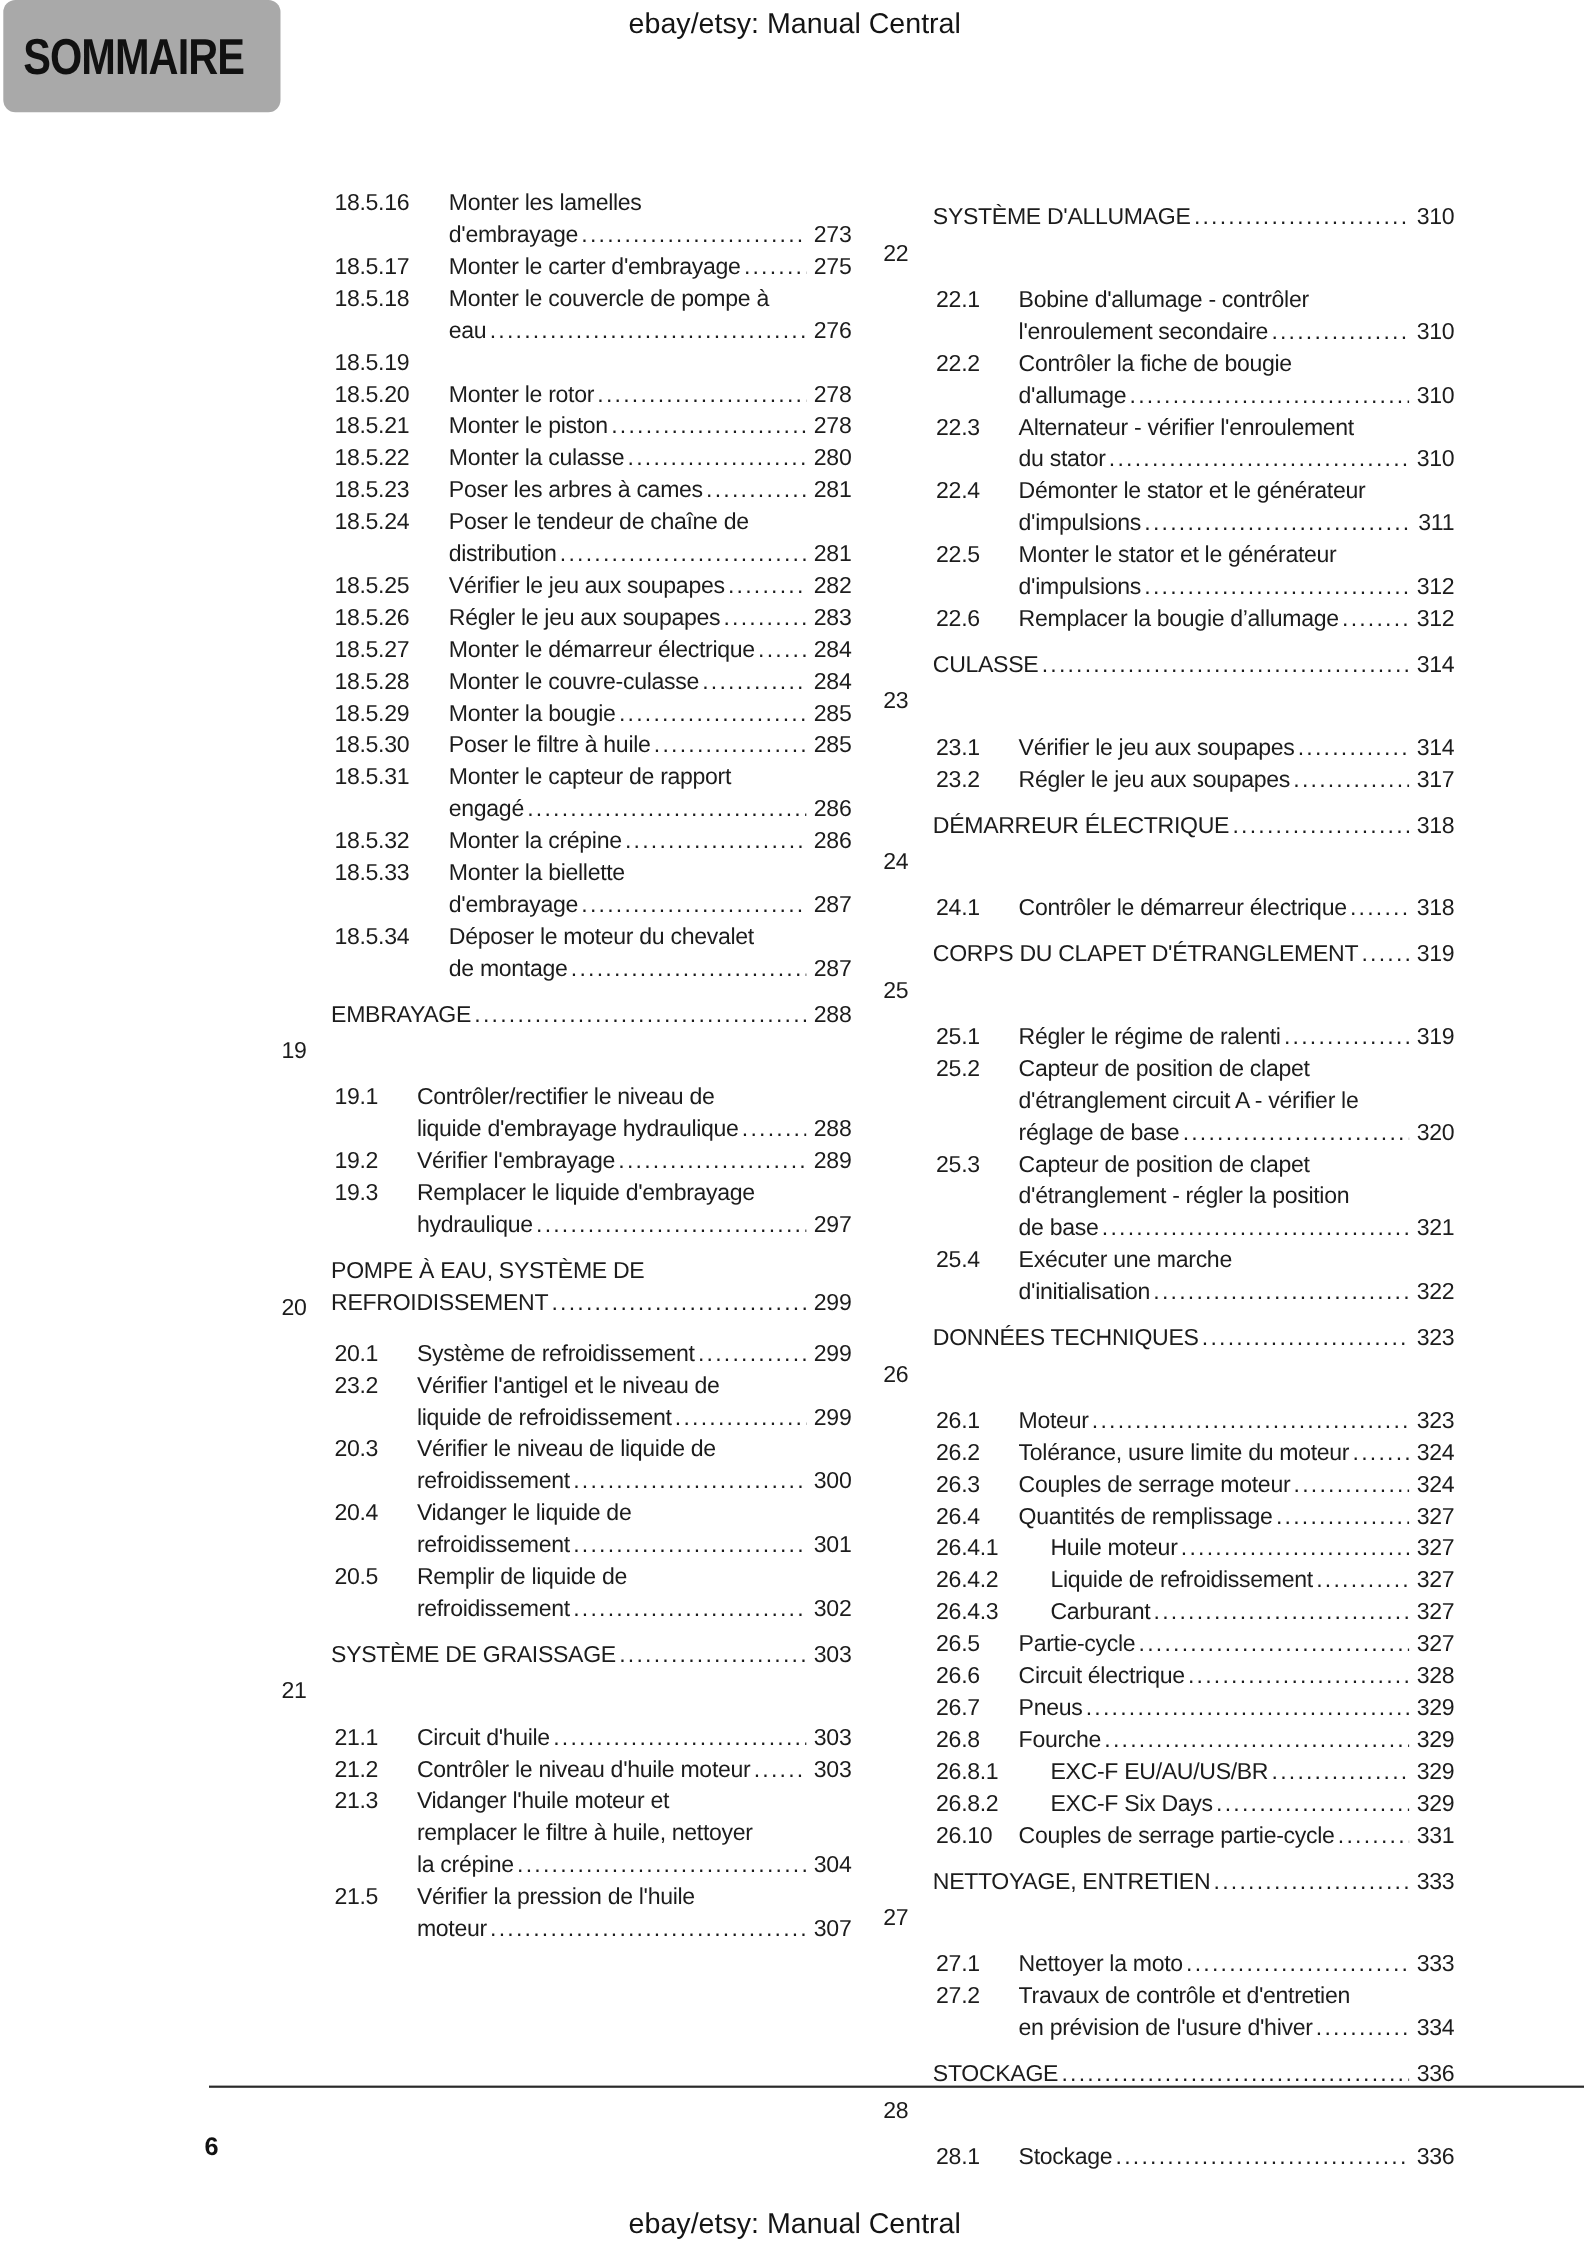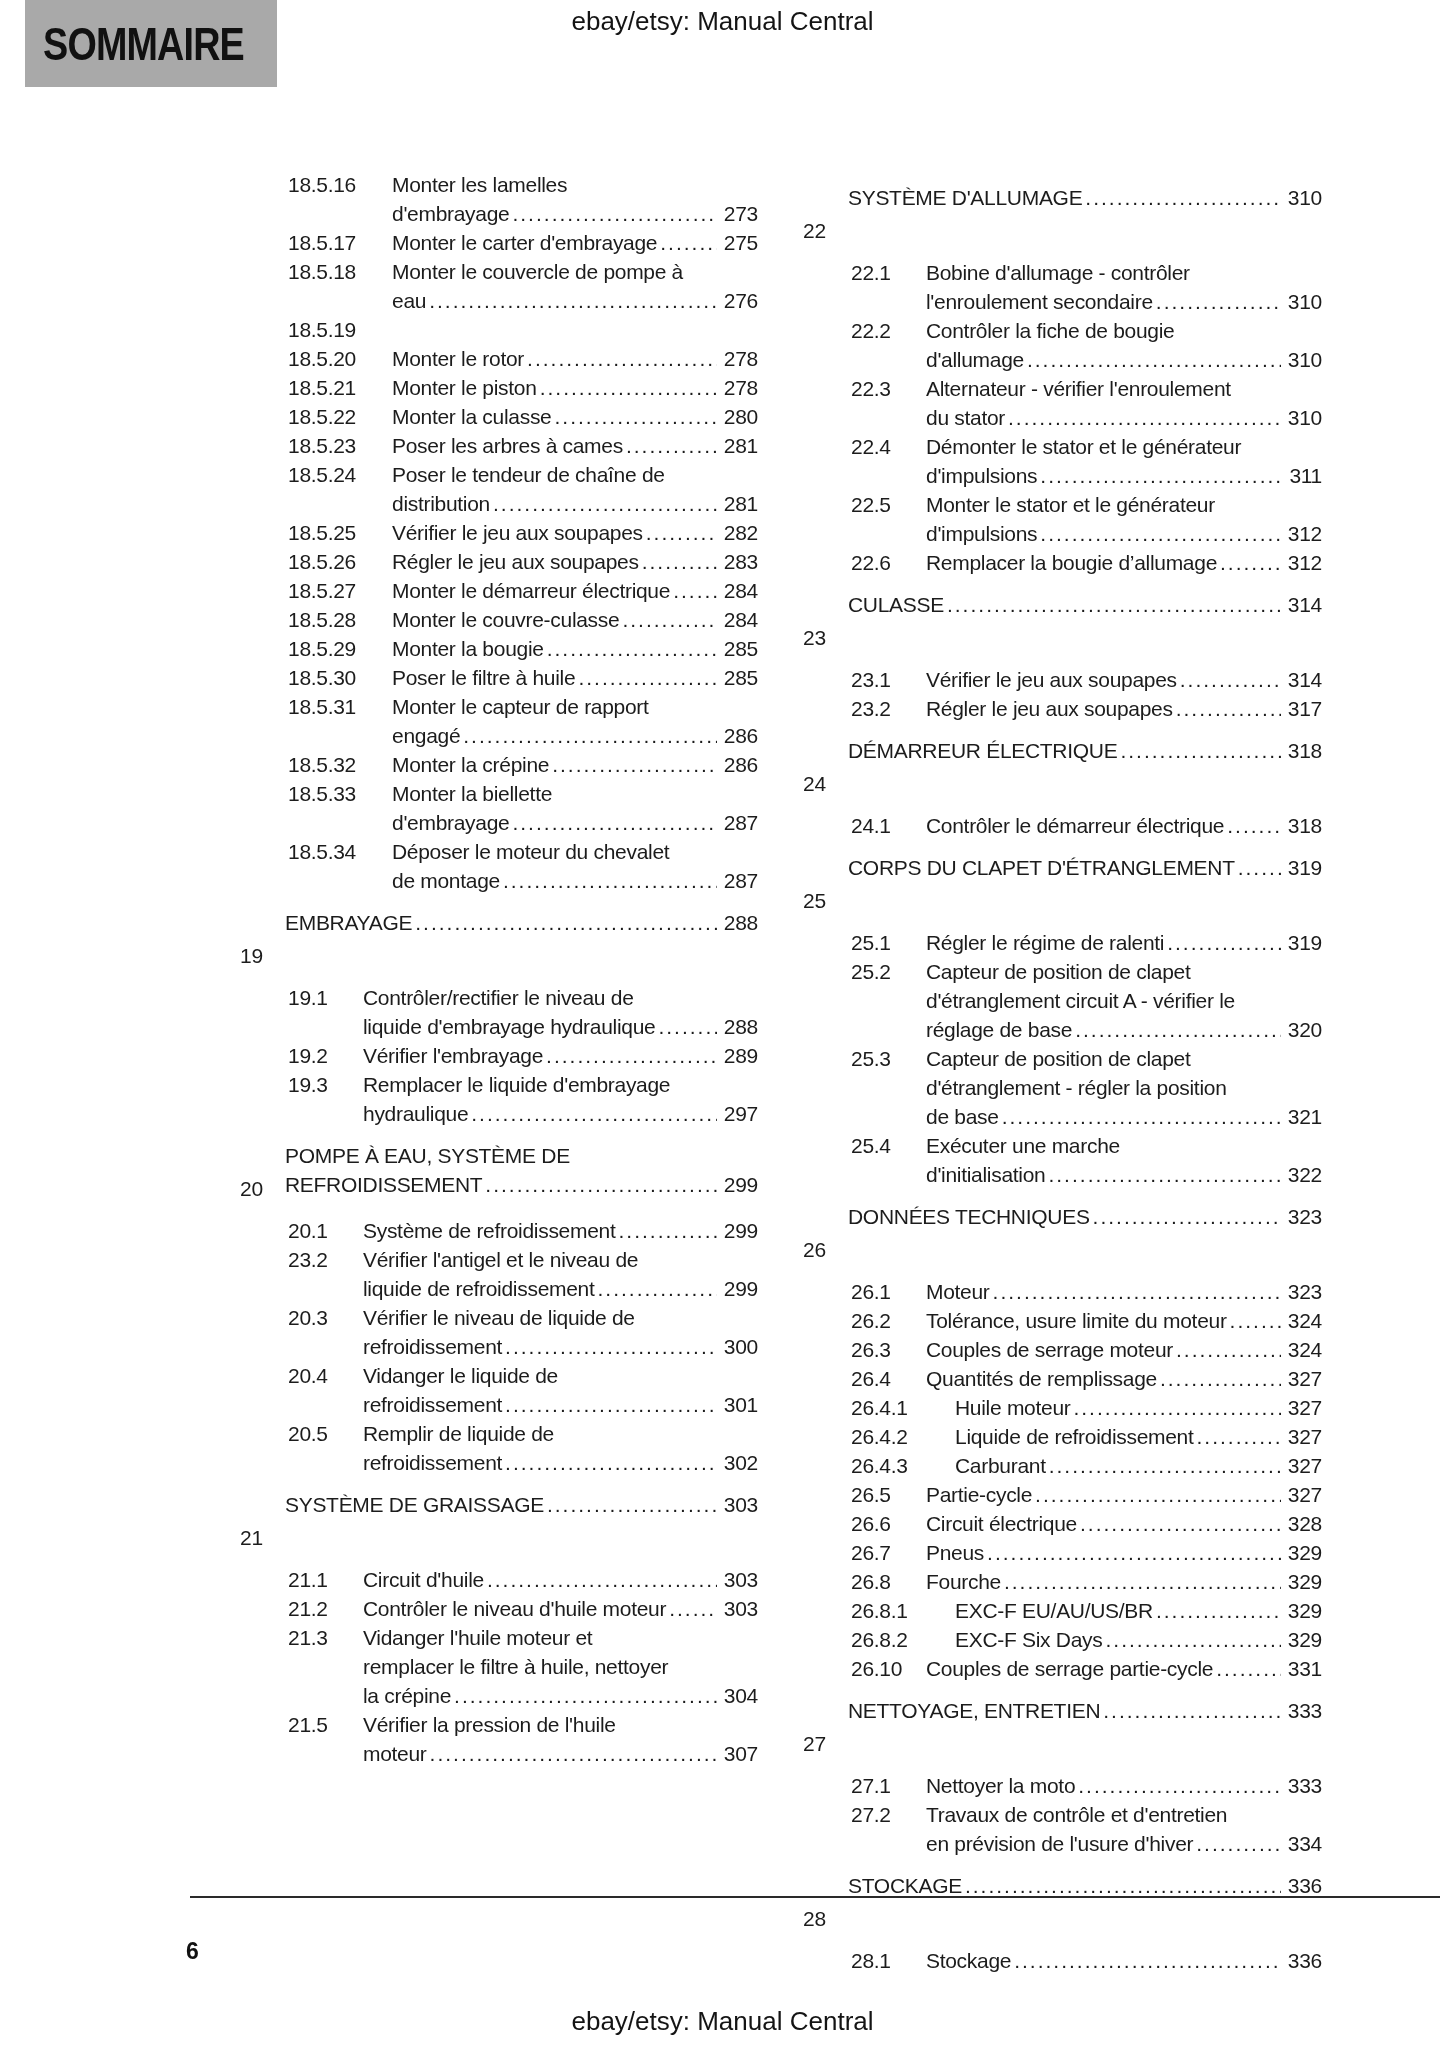--- a/index.html
+++ b/index.html
@@ -8,38 +8,38 @@
     width:1445px; height:2045px;
     background:#ffffff;
     position:relative;
     font-family:"Liberation Sans", sans-serif;
     color:#1c1c1c;
     overflow:hidden;
   }
 
   
   .sommaire-box {
-    position:absolute; left:25px; top:0; width:252px; height:87px;
+    position:absolute; left:3px; top:0; width:252px; height:102px;
     background:#a9a9a9;
-    display:flex; align-items:center;
+    display:flex; align-items:center;border-radius:11px;
   }
   .sommaire-box .banner-text {
     font-size:46px; font-weight:bold; letter-spacing:-1px;
     transform:scaleX(0.82); transform-origin:left center;
     padding-left:22px; color:#111;
     white-space:nowrap;
   }
   .header-title {
     position:absolute; top:6px; left:50%; transform:translateX(-50%);
     font-size:26px; color:#141414; white-space:nowrap;
   }
 
   
   .toc-col { position:absolute; top:162px; padding-top:8px; box-sizing:border-box; }
-  #col1 { left:240px; width:518px; }
+  #col1 { left:256px; width:518px; }
   #col2 { left:803px; width:519px; }
 
   .entry {
     display:flex; align-items:flex-start;
     font-size:21px; line-height:29px; letter-spacing:-0.3px;
   }
   .entry .num  { flex:0 0 75px; white-space:nowrap; }
   .entry.wide .num { flex-basis:104px; }
   .entry.chapter .num { flex-basis:45px;margin-top:33px; }
   .entry.sub { padding-left:48px; }

